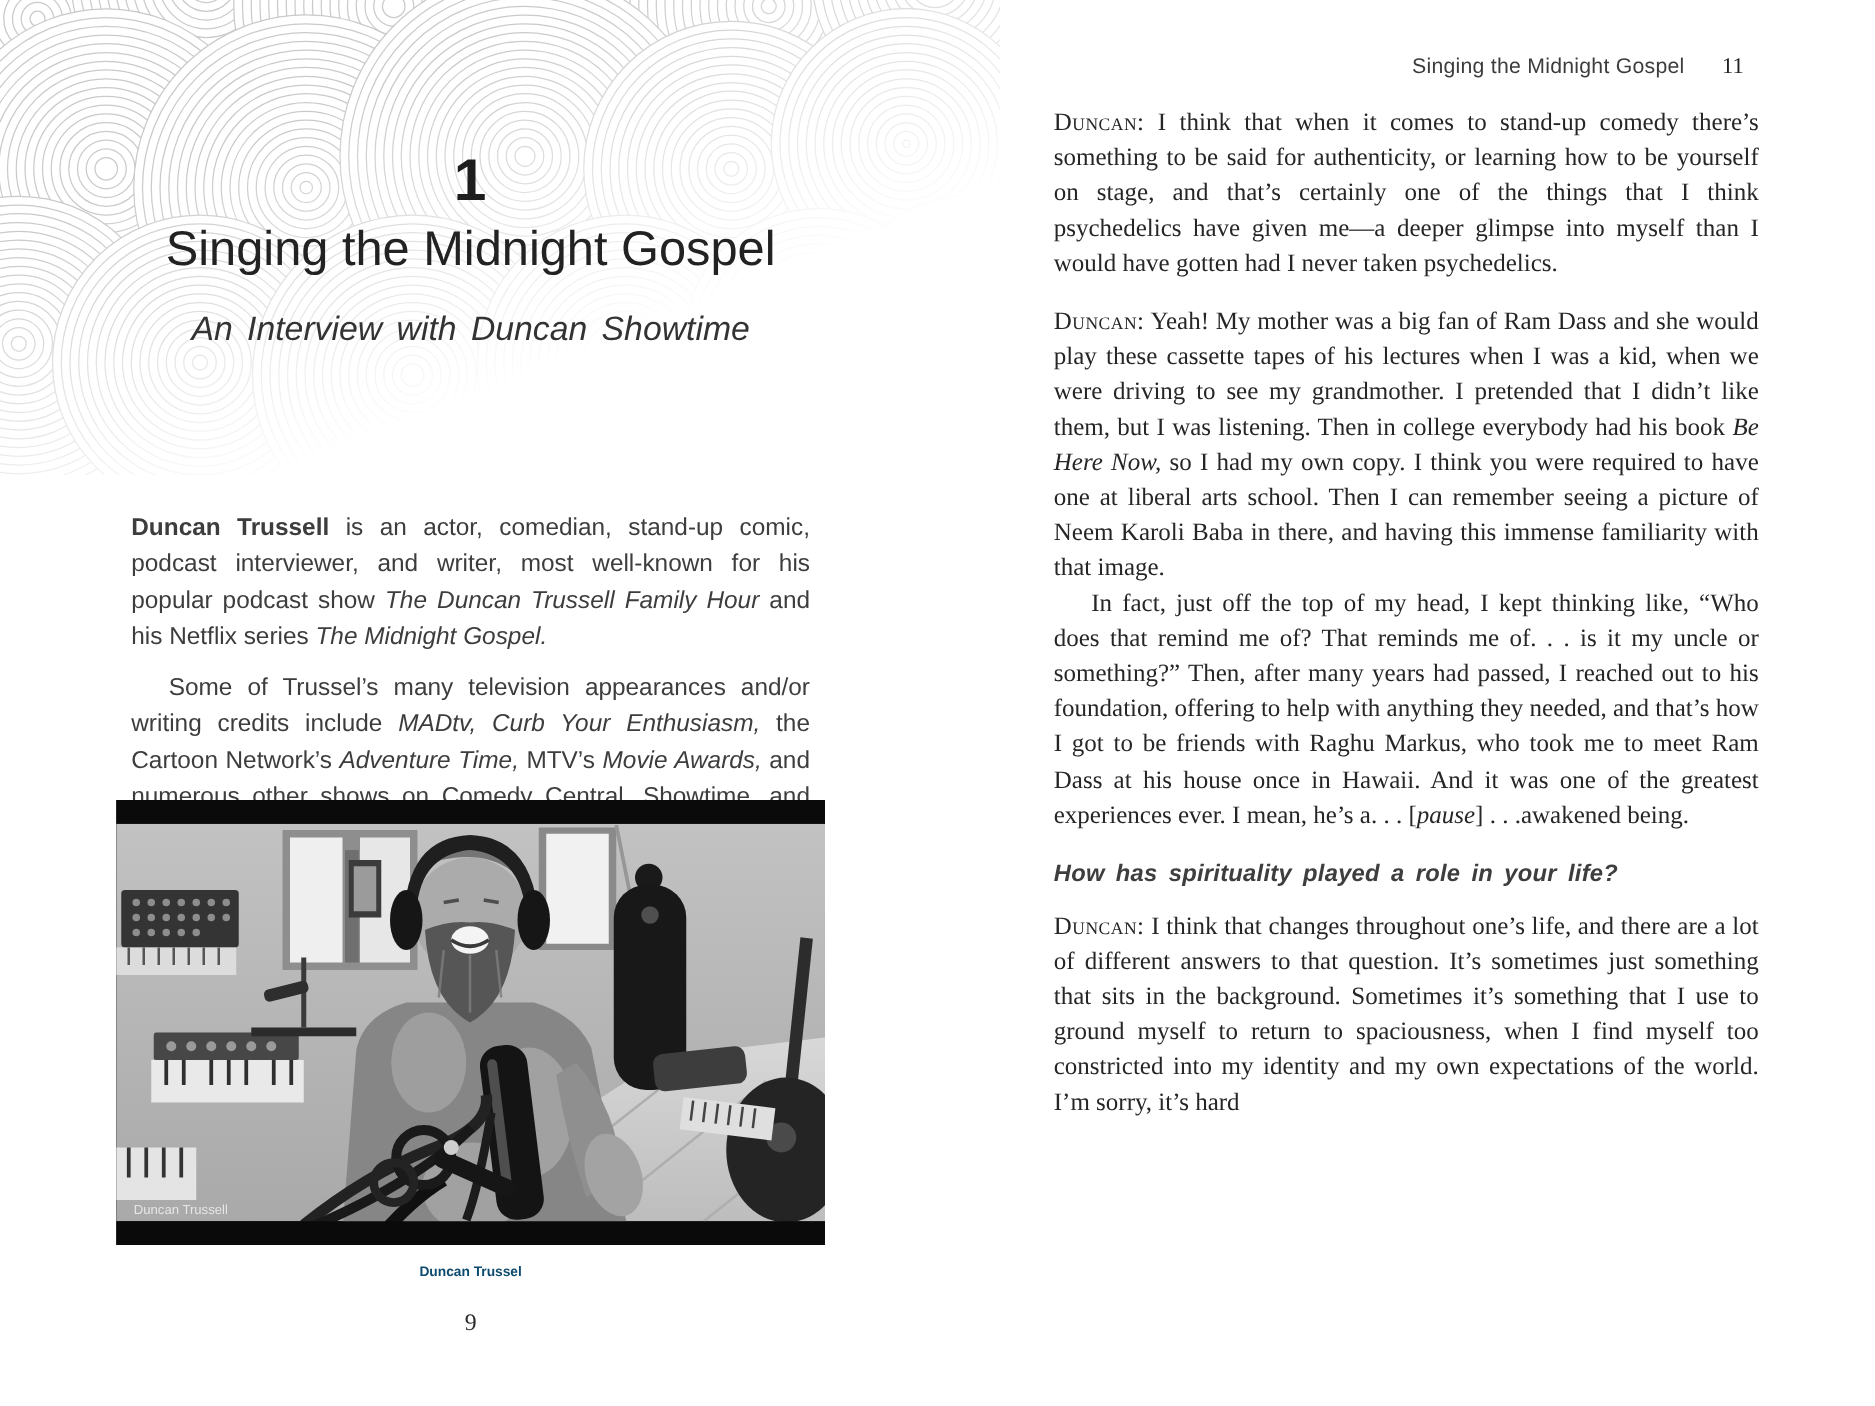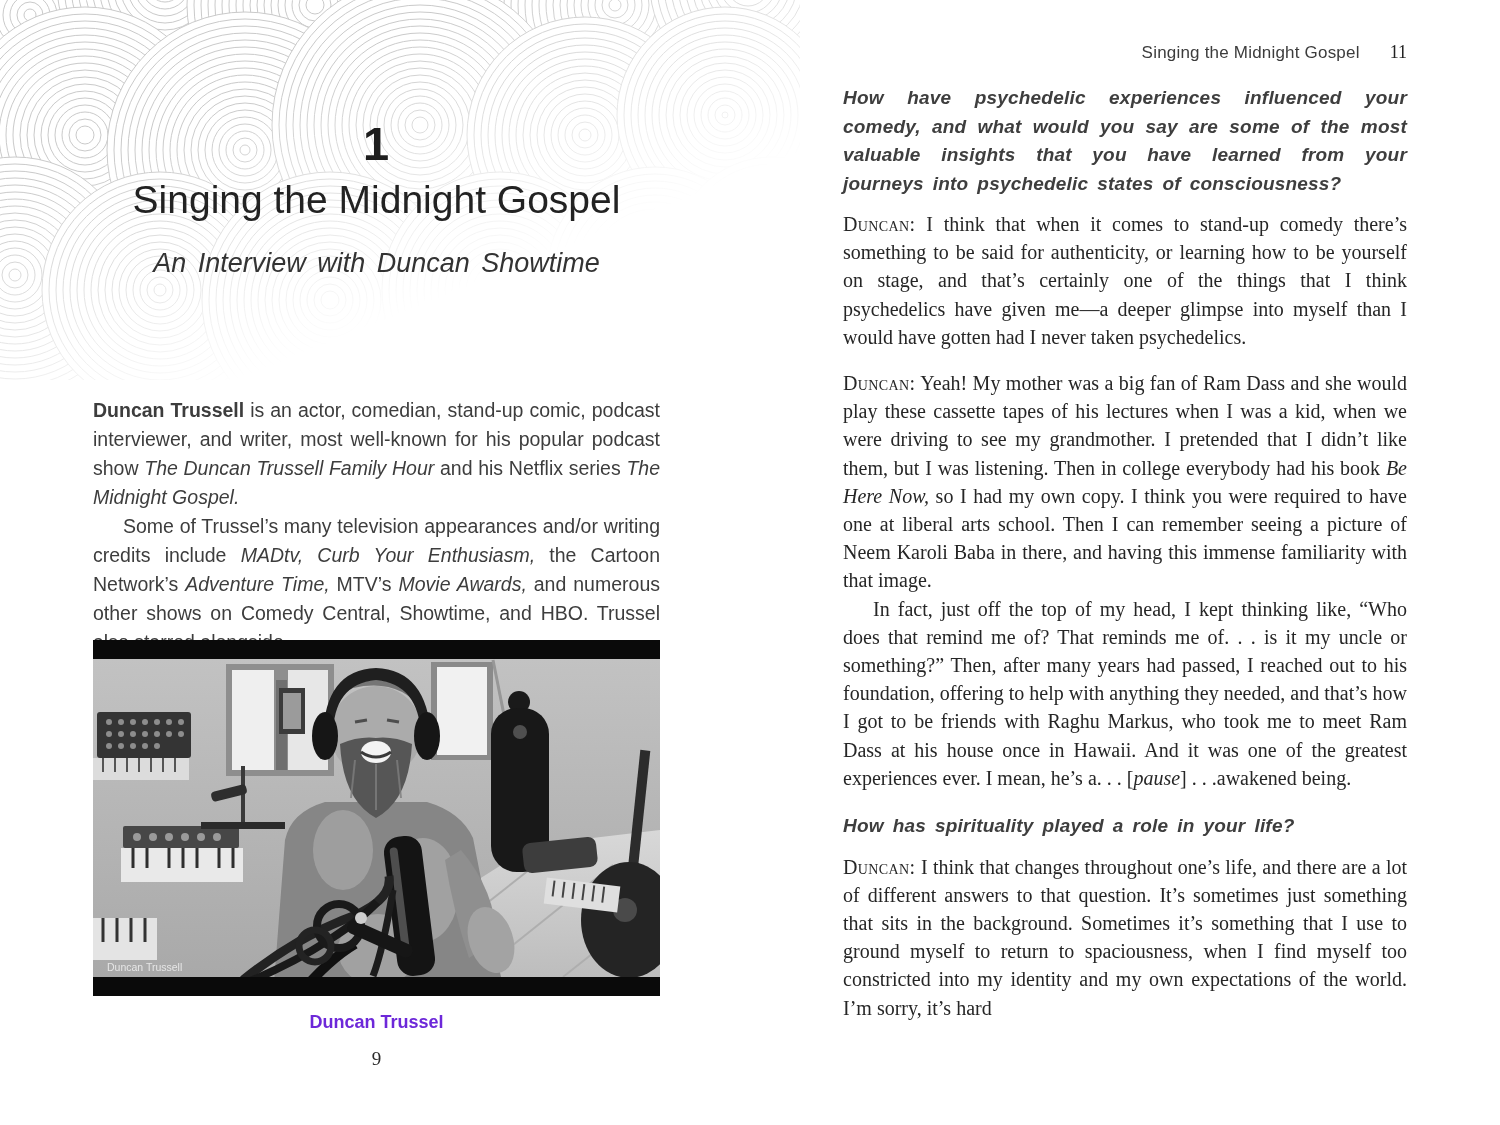--- a/index.html
+++ b/index.html
@@ -27,39 +27,39 @@
     font-size:39px;font-weight:500;color:#222;letter-spacing:0px;
   }
   .chapter-subtitle{
     position:absolute;top:248px;left:0;width:100%;text-align:center;
     font-size:27px;font-style:italic;color:#333;word-spacing:4px;
   }
   .bio{
     position:absolute;top:396px;left:0;width:567px;
     font-size:19.5px;line-height:29px;color:#3d3d3d;text-align:justify;
   }
-  .bio p{margin:0;}
+  .bio p{margin:12px;}
   .bio p.indent{text-indent:30px;}
   .photo-frame{
     position:absolute;top:640px;left:0;width:567px;height:356px;
     background:#0a0a0a;
   }
   .photo-frame svg{display:block;}
   .photo-caption{
     position:absolute;top:1012px;left:0;width:100%;text-align:center;
-    font-size:18px;font-weight:600;color:#6d28d9;
+    font-size:11px;font-weight:600;color:#0c4a6e;
   }
   .folio-left{
     position:absolute;top:1048px;left:0;width:100%;text-align:center;
     font-family:"Liberation Serif", serif;font-size:19px;color:#2b2b2b;
   }
   
   .right-page{position:absolute;left:843px;top:0;width:564px;height:1125px;}
   .running-header{
-    position:absolute;top:42px;right:0;text-align:left;
+    position:absolute;top:42px;right:12px;text-align:left;
     font-size:17px;color:#3c3c3c;
   }
   .running-header .rh-title{letter-spacing:.2px;}
   .running-header .rh-folio{
     font-family:"Liberation Serif", serif;font-size:18px;color:#222;
     margin-left:30px;
   }
   .interview{position:absolute;top:84px;left:0;width:564px;}
   .question{
     font-family:"Liberation Sans", sans-serif;font-style:italic;font-weight:bold;
@@ -573,21 +573,20 @@
 
   <div class="photo-caption">Duncan Trussel</div>
   <div class="folio-left">9</div>
 </div>
 
 <div class="right-page">
   <div class="running-header">
     <span class="rh-title">Singing the Midnight Gospel</span><span class="rh-folio">11</span>
   </div>
   <div class="interview">
-      <p class="question">How have psychedelic experiences influenced your comedy, and what would you say are some of the most valuable insights that you have learned from your journeys into psychedelic states of consciousness?</p>
       <div class="answer-block">
         <p class="answer"><span class="sc">Duncan:</span><span> I think that when it comes to stand-up comedy there’s something to be said for authenticity, or learning how to be yourself on stage, and that’s certainly one of the things that I think psychedelics have given me—a deeper glimpse into myself than I would have gotten had I never taken psychedelics.</span></p>
       </div>
       <div class="answer-block">
         <p class="answer"><span class="sc">Duncan:</span><span> Yeah! My mother was a big fan of Ram Dass and she would play these cassette tapes of his lectures when I was a kid, when we were driving to see my grandmother. I pretended that I didn’t like them, but I was listening. Then in college everybody had his book </span><span class="i">Be Here Now,</span><span> so I had my own copy. I think you were required to have one at liberal arts school. Then I can remember seeing a picture of Neem Karoli Baba in there, and having this immense familiarity with that image.</span></p>
         <p class="answer indent"><span>In fact, just off the top of my head, I kept thinking like, “Who does that remind me of? That reminds me of. . . is it my uncle or something?” Then, after many years had passed, I reached out to his foundation, offering to help with anything they needed, and that’s how I got to be friends with Raghu Markus, who took me to meet Ram Dass at his house once in Hawaii. And it was one of the greatest experiences ever. I mean, he’s a. . . [</span><span class="i">pause</span><span>] . . .awakened being.</span></p>
       </div>
       <p class="question">How has spirituality played a role in your life?</p>
       <div class="answer-block">
         <p class="answer"><span class="sc">Duncan:</span><span> I think that changes throughout one’s life, and there are a lot of different answers to that question. It’s sometimes just something that sits in the background. Sometimes it’s something that I use to ground myself to return to spaciousness, when I find myself too constricted into my identity and my own expectations of the world. I’m sorry, it’s hard</span></p>

